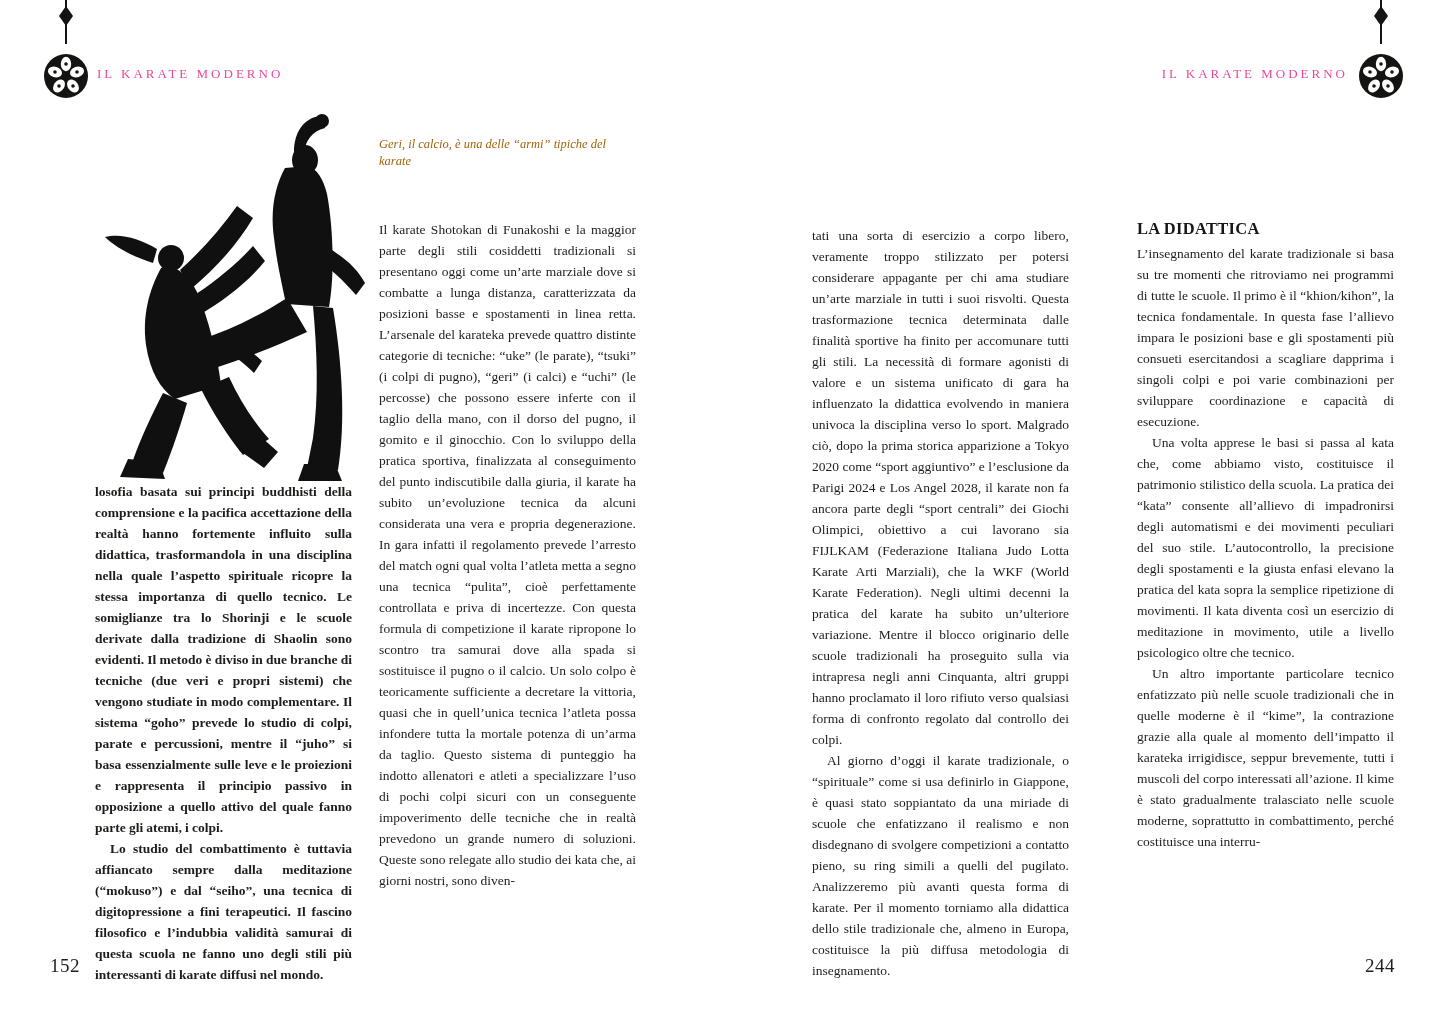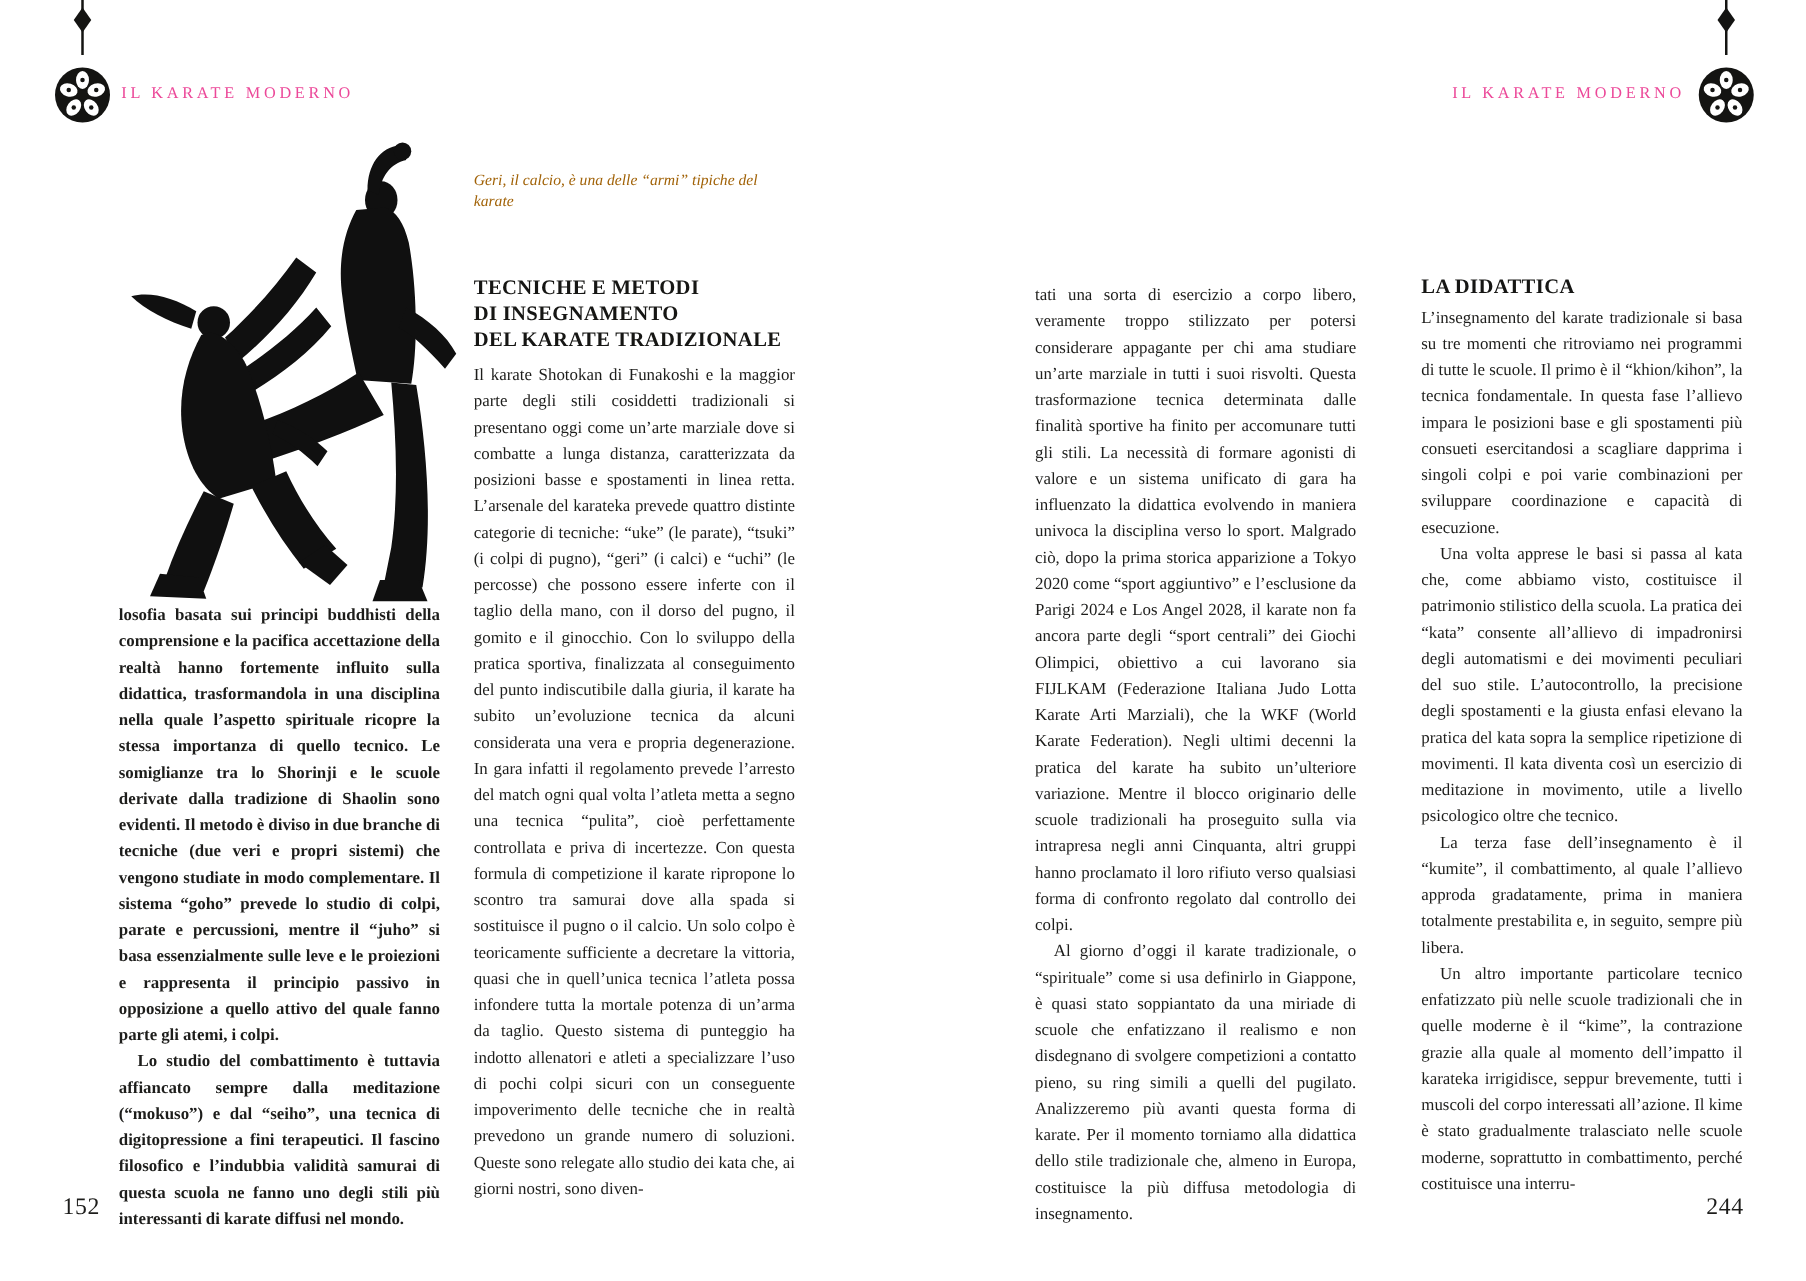--- a/index.html
+++ b/index.html
@@ -23,21 +23,21 @@
     position:absolute; left:379px; top:136px; width:232px;
     font-style:italic; font-size:12.5px; line-height:17px; color:#a16207;
   }
   .col {
     position:absolute; width:257px;
     font-size:13.5px; line-height:21px; text-align:justify;
     hyphens:auto; -webkit-hyphens:auto; word-spacing:-0.2px;
   }
   .col1 { left:95px;  top:481px;font-weight:bold; }
   .col2 { left:379px; top:219px; }
-  .col3 { left:812px; top:225px;margin-left:16px; }
+  .col3 { left:812px; top:225px; }
   .col4 { left:1137px; top:218px; }
   .col p { margin:0; }
   .col p.indent { text-indent:15px; }
   h2.section {
     font-size:16.5px; line-height:21px; font-weight:bold;
     letter-spacing:0.3px; text-align:left; margin-bottom:7px; color:#161614;
   }
   h2.section .hline { display:block; }
   h2.single { margin-bottom:4px; }
   .pagenum { position:absolute; top:955px; font-size:19px; letter-spacing:0.5px; }
@@ -125,35 +125,29 @@
 </div>
 
 <div class="caption">Geri, il calcio, è una delle “armi” tipiche del karate</div>
 
 <div class="col col1">
   <p>losofia basata sui principi buddhisti della comprensione e la pacifica accettazione della realtà hanno fortemente influito sulla didattica, trasformandola in una disciplina nella quale l’aspetto spirituale ricopre la stessa importanza di quello tecnico. Le somiglianze tra lo Shorinji e le scuole derivate dalla tradizione di Shaolin sono evidenti. Il metodo è diviso in due branche di tecniche (due veri e propri sistemi) che vengono studiate in modo complementare. Il sistema “goho” prevede lo studio di colpi, parate e percussioni, mentre il “juho” si basa essenzialmente sulle leve e le proiezioni e rappresenta il principio passivo in opposizione a quello attivo del quale fanno parte gli atemi, i colpi.</p>
   <p class="indent">Lo studio del combattimento è tuttavia affiancato sempre dalla meditazione (“mokuso”) e dal “seiho”, una tecnica di digitopressione a fini terapeutici. Il fascino filosofico e l’indubbia validità samurai di questa scuola ne fanno uno degli stili più interessanti di karate diffusi nel mondo.</p>
 </div>
 
 <div class="col col2">
-  <h2 class="section">
-    <span class="hline">TECNICHE E METODI</span>
-    <span class="hline">DI INSEGNAMENTO</span>
-    <span class="hline">DEL KARATE TRADIZIONALE</span>
-  </h2>
   <p>Il karate Shotokan di Funakoshi e la maggior parte degli stili cosiddetti tradizionali si presentano oggi come un’arte marziale dove si combatte a lunga distanza, caratterizzata da posizioni basse e spostamenti in linea retta. L’arsenale del karateka prevede quattro distinte categorie di tecniche: “uke” (le parate), “tsuki” (i colpi di pugno), “geri” (i calci) e “uchi” (le percosse) che possono essere inferte con il taglio della mano, con il dorso del pugno, il gomito e il ginocchio. Con lo sviluppo della pratica sportiva, finalizzata al conseguimento del punto indiscutibile dalla giuria, il karate ha subito un’evoluzione tecnica da alcuni considerata una vera e propria degenerazione. In gara infatti il regolamento prevede l’arresto del match ogni qual volta l’atleta metta a segno una tecnica “pulita”, cioè perfettamente controllata e priva di incertezze. Con questa formula di competizione il karate ripropone lo scontro tra samurai dove alla spada si sostituisce il pugno o il calcio. Un solo colpo è teoricamente sufficiente a decretare la vittoria, quasi che in quell’unica tecnica l’atleta possa infondere tutta la mortale potenza di un’arma da taglio. Questo sistema di punteggio ha indotto allenatori e atleti a specializzare l’uso di pochi colpi sicuri con un conseguente impoverimento delle tecniche che in realtà prevedono un grande numero di soluzioni. Queste sono relegate allo studio dei kata che, ai giorni nostri, sono diven-</p>
 </div>
 
 <div class="col col3">
   <p>tati una sorta di esercizio a corpo libero, veramente troppo stilizzato per potersi considerare appagante per chi ama studiare un’arte marziale in tutti i suoi risvolti. Questa trasformazione tecnica determinata dalle finalità sportive ha finito per accomunare tutti gli stili. La necessità di formare agonisti di valore e un sistema unificato di gara ha influenzato la didattica evolvendo in maniera univoca la disciplina verso lo sport. Malgrado ciò, dopo la prima storica apparizione a Tokyo 2020 come “sport aggiuntivo” e l’esclusione da Parigi 2024 e Los Angel 2028, il karate non fa ancora parte degli “sport centrali” dei Giochi Olimpici, obiettivo a cui lavorano sia FIJLKAM (Federazione Italiana Judo Lotta Karate Arti Marziali), che la WKF (World Karate Federation). Negli ultimi decenni la pratica del karate ha subito un’ulteriore variazione. Mentre il blocco originario delle scuole tradizionali ha proseguito sulla via intrapresa negli anni Cinquanta, altri gruppi hanno proclamato il loro rifiuto verso qualsiasi forma di confronto regolato dal controllo dei colpi.</p>
   <p class="indent">Al giorno d’oggi il karate tradizionale, o “spirituale” come si usa definirlo in Giappone, è quasi stato soppiantato da una miriade di scuole che enfatizzano il realismo e non disdegnano di svolgere competizioni a contatto pieno, su ring simili a quelli del pugilato. Analizzeremo più avanti questa forma di karate. Per il momento torniamo alla didattica dello stile tradizionale che, almeno in Europa, costituisce la più diffusa metodologia di insegnamento.</p>
 </div>
 
 <div class="col col4">
   <h2 class="section single">LA DIDATTICA</h2>
   <p>L’insegnamento del karate tradizionale si basa su tre momenti che ritroviamo nei programmi di tutte le scuole. Il primo è il “khion/kihon”, la tecnica fondamentale. In questa fase l’allievo impara le posizioni base e gli spostamenti più consueti esercitandosi a scagliare dapprima i singoli colpi e poi varie combinazioni per sviluppare coordinazione e capacità di esecuzione.</p>
   <p class="indent">Una volta apprese le basi si passa al kata che, come abbiamo visto, costituisce il patrimonio stilistico della scuola. La pratica dei “kata” consente all’allievo di impadronirsi degli automatismi e dei movimenti peculiari del suo stile. L’autocontrollo, la precisione degli spostamenti e la giusta enfasi elevano la pratica del kata sopra la semplice ripetizione di movimenti. Il kata diventa così un esercizio di meditazione in movimento, utile a livello psicologico oltre che tecnico.</p>
-  <p class="indent">La terza fase dell’insegnamento è il “kumite”, il combattimento, al quale l’allievo approda gradatamente, prima in maniera totalmente prestabilita e, in seguito, sempre più libera.</p>
   <p class="indent">Un altro importante particolare tecnico enfatizzato più nelle scuole tradizionali che in quelle moderne è il “kime”, la contrazione grazie alla quale al momento dell’impatto il karateka irrigidisce, seppur brevemente, tutti i muscoli del corpo interessati all’azione. Il kime è stato gradualmente tralasciato nelle scuole moderne, soprattutto in combattimento, perché costituisce una interru-</p>
 </div>
 
 <div class="pagenum left">152</div>
 <div class="pagenum right">244</div>
 
 </body></html>

